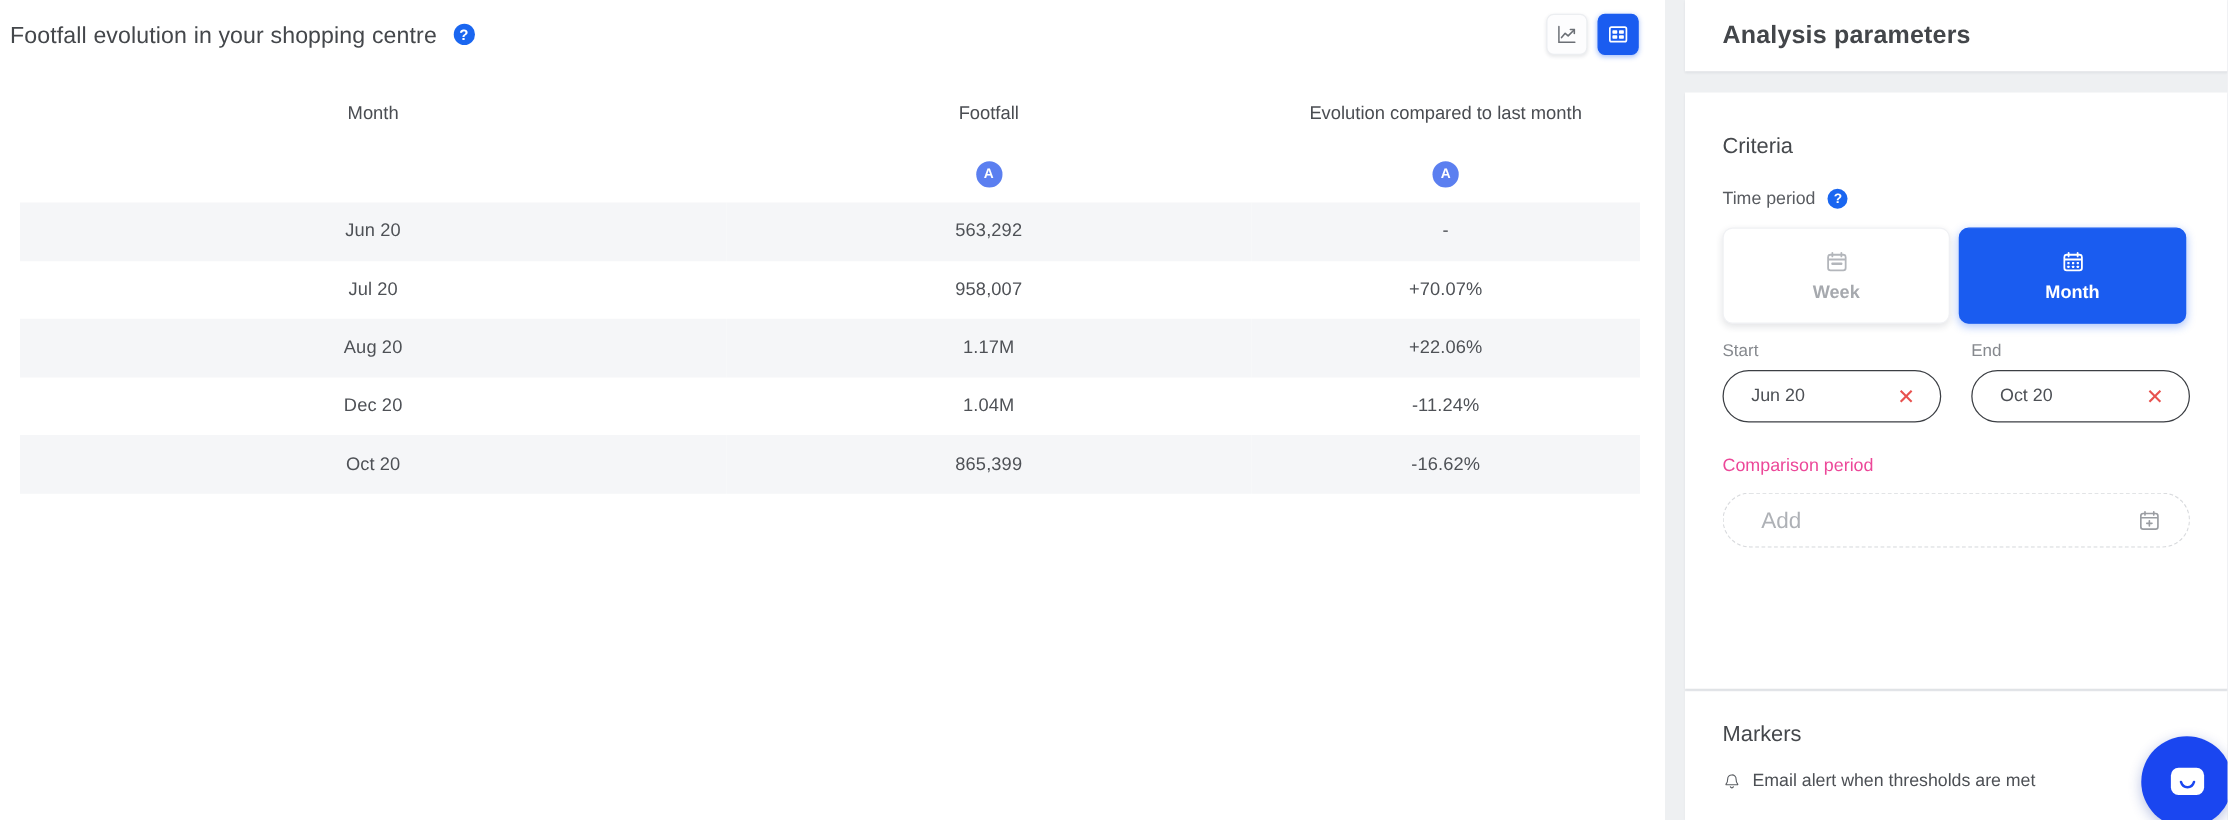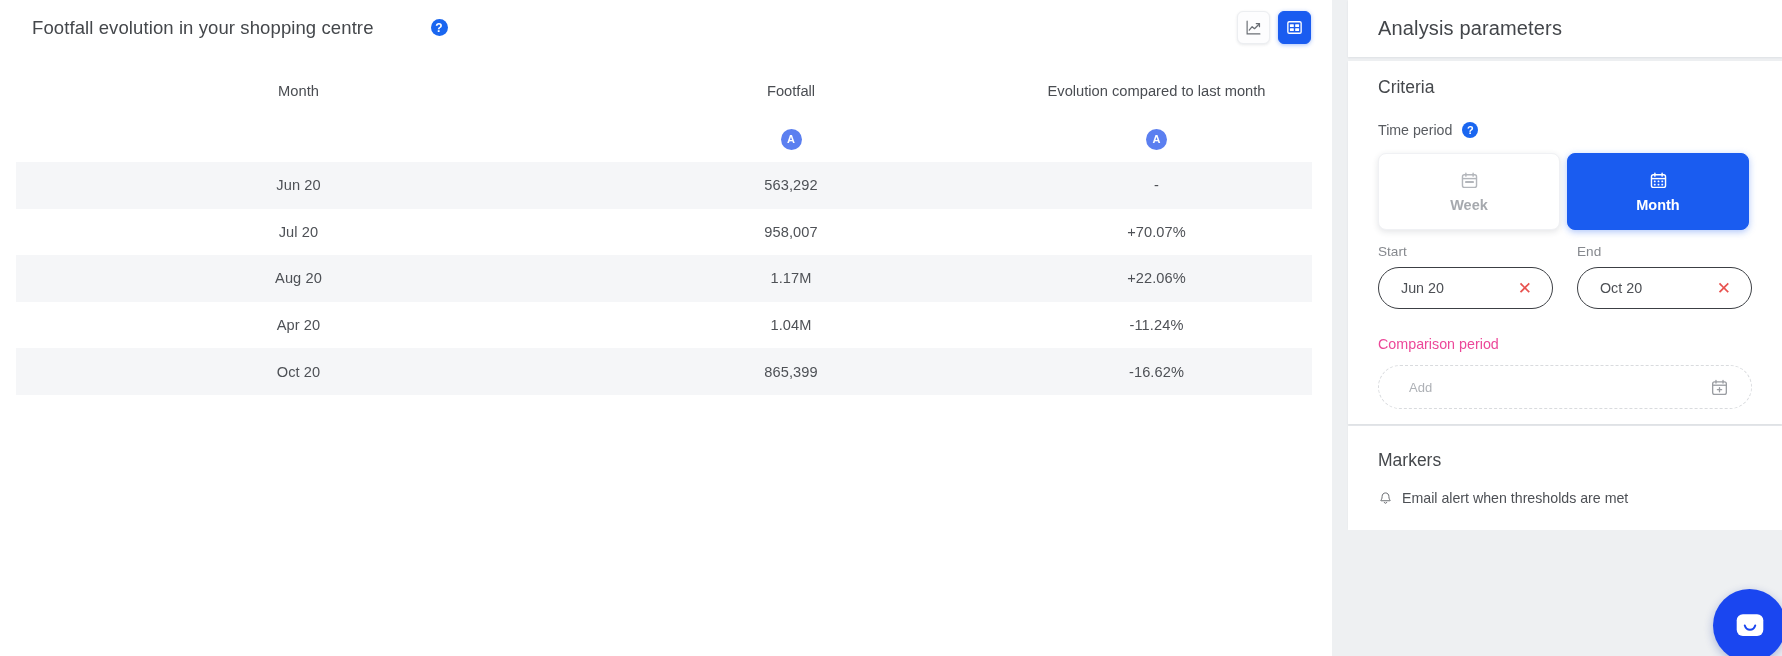--- a/index.html
+++ b/index.html
@@ -27,22 +27,21 @@
     height: 656px;
     background: #ffffff;
     flex: 0 0 1332px;
   }
 
   .card-header {
     position: relative;
     height: 55px;
     display: flex;
     align-items: center;
-    padding: 0 14px 0 32px;
-    gap: 44px;
+    padding: 0 14px 0 8px;
   }
   .card-title {
     font-size: 18.5px;
     color: #44474b;
     font-weight: 400;
     letter-spacing: .1px;
   }
   .help-badge {
     display: inline-flex;
     align-items: center;
@@ -146,30 +145,30 @@
   }
   .panel-header {
     height: 57px;
     display: flex;
     align-items: center;
     padding-left: 30px;
     box-shadow: 0 1px 2px rgba(20,30,50,.07);
   }
   .panel-header h1 {
     font-size: 20px;
-    font-weight: 400;
+    font-weight: 700;
     color: #43464a;
     letter-spacing: .15px;
   }
 
   .criteria-card {
-    margin-top: 4px;
-    padding: 16px 30px 30px 30px;
+    margin-top: 17px;
+    padding: 32px 30px 30px 30px;
     box-shadow: 0 1px 2px rgba(20,30,50,.07);
-    height: 363px;
+    height: 477px;
   }
   .section-title {
     font-size: 17.5px;
     color: #45484c;
     font-weight: 400;
     margin-bottom: 24px;
   }
   .field-label {
     font-size: 14.2px;
     color: #585b60;
@@ -260,21 +259,21 @@
     border: 1px dashed #d9dbde;
     border-radius: 24px;
     display: flex;
     align-items: center;
     justify-content: space-between;
     padding: 0 22px 0 30px;
     cursor: pointer;
     background: #fff;
   }
   .add-pill .ap-text {
-    font-size: 13px;
+    font-size: 18px;
     color: #aeb1b6;
   }
 
   .markers-card {
     margin-top: 2px;
     padding: 24px 30px 0 30px;
     box-shadow: 0 -1px 2px rgba(20,30,50,.04);
     height: 104px;
   }
   .markers-card .section-title { margin-bottom: 19px; }
@@ -362,21 +361,21 @@
             <td>Jul 20</td>
             <td>958,007</td>
             <td>+70.07%</td>
           </tr>
           <tr class="striped">
             <td>Aug 20</td>
             <td>1.17M</td>
             <td>+22.06%</td>
           </tr>
           <tr>
-            <td>Apr 20</td>
+            <td>Dec 20</td>
             <td>1.04M</td>
             <td>-11.24%</td>
           </tr>
           <tr class="striped">
             <td>Oct 20</td>
             <td>865,399</td>
             <td>-16.62%</td>
           </tr>
         </tbody>
       </table>

